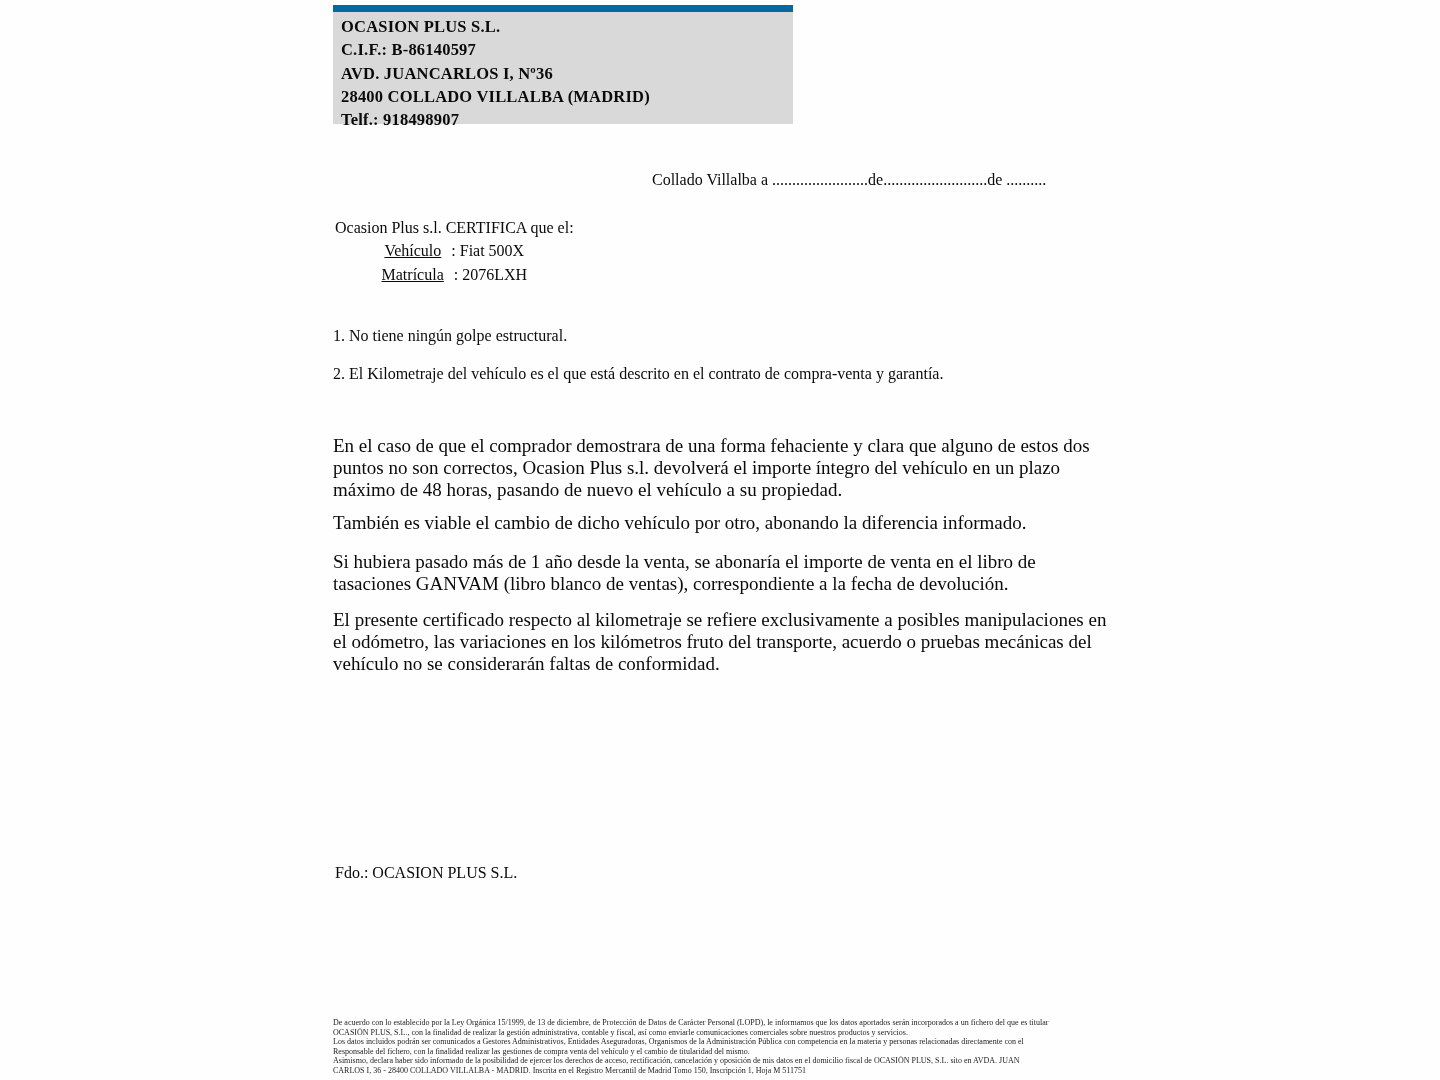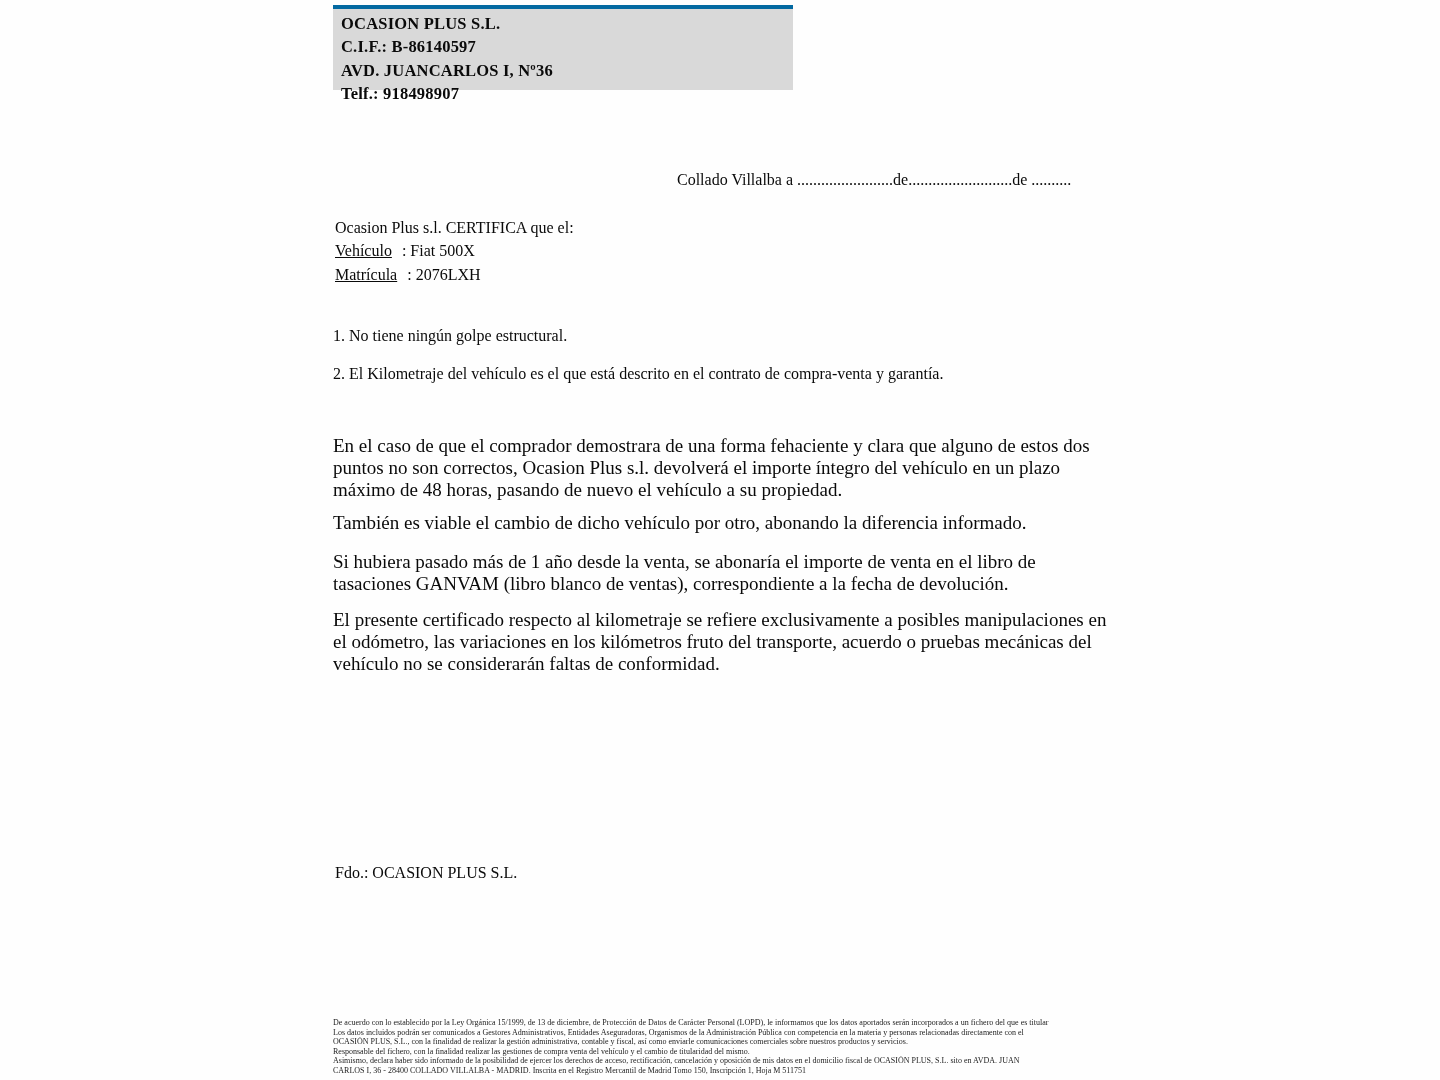--- a/index.html
+++ b/index.html
@@ -5,37 +5,37 @@
   html,body{margin:0;padding:0;background:#ffffff;}
   .page{
     position:relative;
     width:1440px;height:1080px;
     background:#fefefe;
     font-family:"Liberation Serif","DejaVu Serif",serif;
     color:#0a0a0a;
     overflow:hidden;
   }
   .header-box{
-    position:absolute;left:333px;top:5px;width:460px;height:85px;
+    position:absolute;left:333px;top:5px;width:460px;height:119px;
     background:#d9d9d9;
-    border-top:4px solid #0369a1;
+    border-top:7px solid #0369a1;
     box-sizing:border-box;
     padding:3px 6px 0 8px;
     font-weight:bold;
     font-size:16.5px;
     line-height:23.3px;
     letter-spacing:0.2px;
   }
   .date-line{
-    position:absolute;left:677px;top:171px;
+    position:absolute;left:652px;top:171px;
     font-size:16px;white-space:nowrap;
   }
   .cert-block{
     position:absolute;left:335px;top:216px;
-    font-size:16px;line-height:23.3px;
+    font-size:16px;line-height:23.3px;text-align:center;
   }
   .cert-row .u{text-decoration:underline;}
   .cert-row .val{margin-left:10px;}
   .point{
     position:absolute;left:333px;
     font-size:16px;white-space:nowrap;
   }
   .p1{top:327px;} .p2{top:365px;}
   .para{
     position:absolute;left:333px;width:782px;
@@ -58,20 +58,21 @@
 </style>
 </head>
 <body>
 
 <div class="page">
 
   <div class="header-box">
     <div>OCASION PLUS S.L.</div>
     <div>C.I.F.: B-86140597</div>
     <div>AVD. JUANCARLOS I, Nº36</div>
+    <div>28400 COLLADO VILLALBA (MADRID)</div>
     <div>Telf.: 918498907</div>
   </div>
 
   <div class="date-line">Collado Villalba a ........................de..........................de ..........</div>
 
   <div class="cert-block">
     <div>Ocasion Plus s.l. CERTIFICA que el:</div>
     <div class="cert-row">
       <span class="u">Vehículo</span><span class="val">: Fiat 500X</span>
     </div>
@@ -85,20 +86,20 @@
 
   <div class="para para-1">En el caso de que el comprador demostrara de una forma fehaciente y clara que alguno de estos dos puntos no son correctos, Ocasion Plus s.l. devolverá el importe íntegro del vehículo en un plazo máximo de 48 horas, pasando de nuevo el vehículo a su propiedad.</div>
   <div class="para para-2">También es viable el cambio de dicho vehículo por otro, abonando la diferencia informado.</div>
   <div class="para para-3">Si hubiera pasado más de 1 año desde la venta, se abonaría el importe de venta en el libro de tasaciones GANVAM (libro blanco de ventas), correspondiente a la fecha de devolución.</div>
   <div class="para para-4">El presente certificado respecto al kilometraje se refiere exclusivamente a posibles manipulaciones en el odómetro, las variaciones en los kilómetros fruto del transporte, acuerdo o pruebas mecánicas del vehículo no se considerarán faltas de conformidad.</div>
 
   <div class="signature">Fdo.: OCASION PLUS S.L.</div>
 
   <div class="legal">
     <div>De acuerdo con lo establecido por la Ley Orgánica 15/1999, de 13 de diciembre, de Protección de Datos de Carácter Personal (LOPD), le informamos que los datos aportados serán incorporados a un fichero del que es titular</div>
+    <div>OCASIÓN PLUS, S.L., con la finalidad de realizar la gestión administrativa, contable y fiscal, así como enviarle comunicaciones comerciales sobre nuestros productos y servicios.</div>
     <div>Los datos incluidos podrán ser comunicados a Gestores Administrativos, Entidades Aseguradoras, Organismos de la Administración Pública con competencia en la materia y personas relacionadas directamente con el</div>
-    <div>OCASIÓN PLUS, S.L., con la finalidad de realizar la gestión administrativa, contable y fiscal, así como enviarle comunicaciones comerciales sobre nuestros productos y servicios.</div>
     <div>Responsable del fichero, con la finalidad realizar las gestiones de compra venta del vehículo y el cambio de titularidad del mismo.</div>
     <div>Asimismo, declara haber sido informado de la posibilidad de ejercer los derechos de acceso, rectificación, cancelación y oposición de mis datos en el domicilio fiscal de OCASIÓN PLUS, S.L. sito en AVDA. JUAN</div>
     <div>CARLOS I, 36 - 28400 COLLADO VILLALBA - MADRID. Inscrita en el Registro Mercantil de Madrid Tomo 150, Inscripción 1, Hoja M 511751</div>
   </div>
 
 </div>
 
 </body></html>

